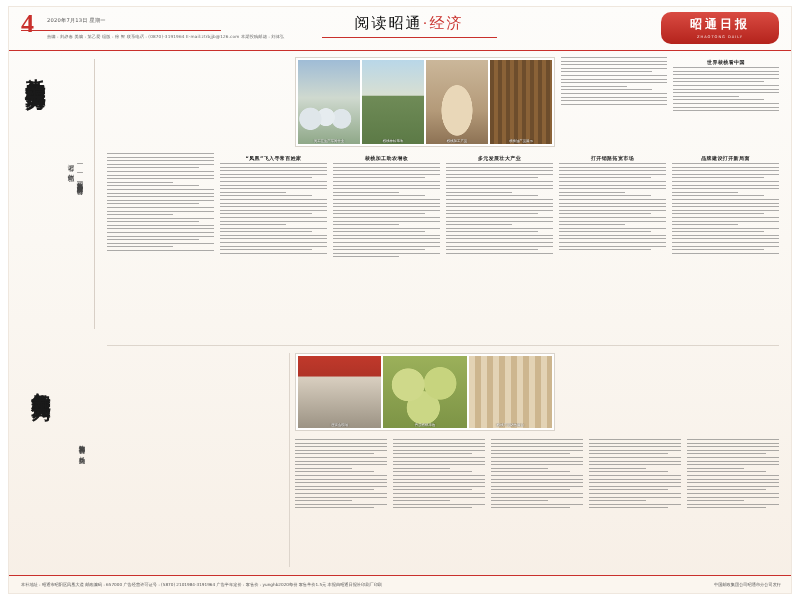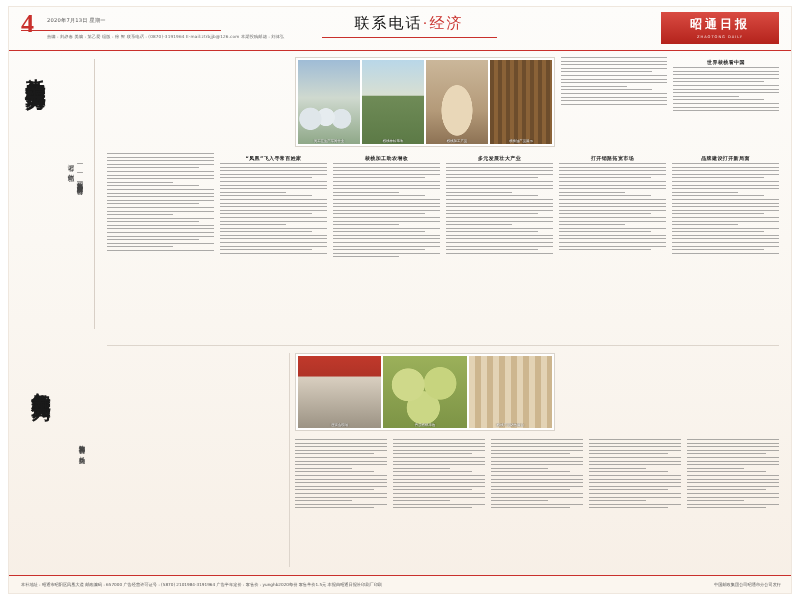--- a/index.html
+++ b/index.html
@@ -90,21 +90,21 @@
     width: 175px;
     height: 1px;
     background: #c9302c;
   }
   .brand {
     position: absolute;
     right: 14px; top: 5px;
     width: 118px;
     height: 32px;
     background: linear-gradient(180deg,#d94b42 0%, #b4231c 100%);
-    border-radius: 0;
+    border-radius: 10px;
     color: #fff;
     text-align: center;
     box-sizing: border-box;
     padding-top: 4px;
   }
   .brand .b-cn {
     font-size: 12px;
     letter-spacing: 3px;
     font-family: "Liberation Serif", serif;
     font-weight: bold;
@@ -311,21 +311,21 @@
   <div class="paper">
 
     <div class="masthead">
       <div class="page-num">4</div>
       <div class="page-date">2020年7月13日 星期一</div>
       <div class="masthead-rule"></div>
       <div class="masthead-credits">责编：刘静春  美编：第乙爱  组版：徐 智   联系电话：(0870)-3191964   E-mail:ztrbjjb@126.com   本期投稿邮箱：刘体弘</div>
 
       <div class="center-title">
         <div>
-          <span class="ct-main">联系电话</span><span class="ct-main ct-accent">·</span><span class="ct-main ct-accent">经济</span>
+          <span class="ct-main">阅读昭通</span><span class="ct-main ct-accent">·</span><span class="ct-main ct-accent">经济</span>
         </div>
         <div class="ct-rule"></div>
       </div>
 
       <div class="brand">
         <div class="b-cn">昭通日报</div>
         <div class="b-en">ZHAOTONG DAILY</div>
       </div>
     </div>
 

